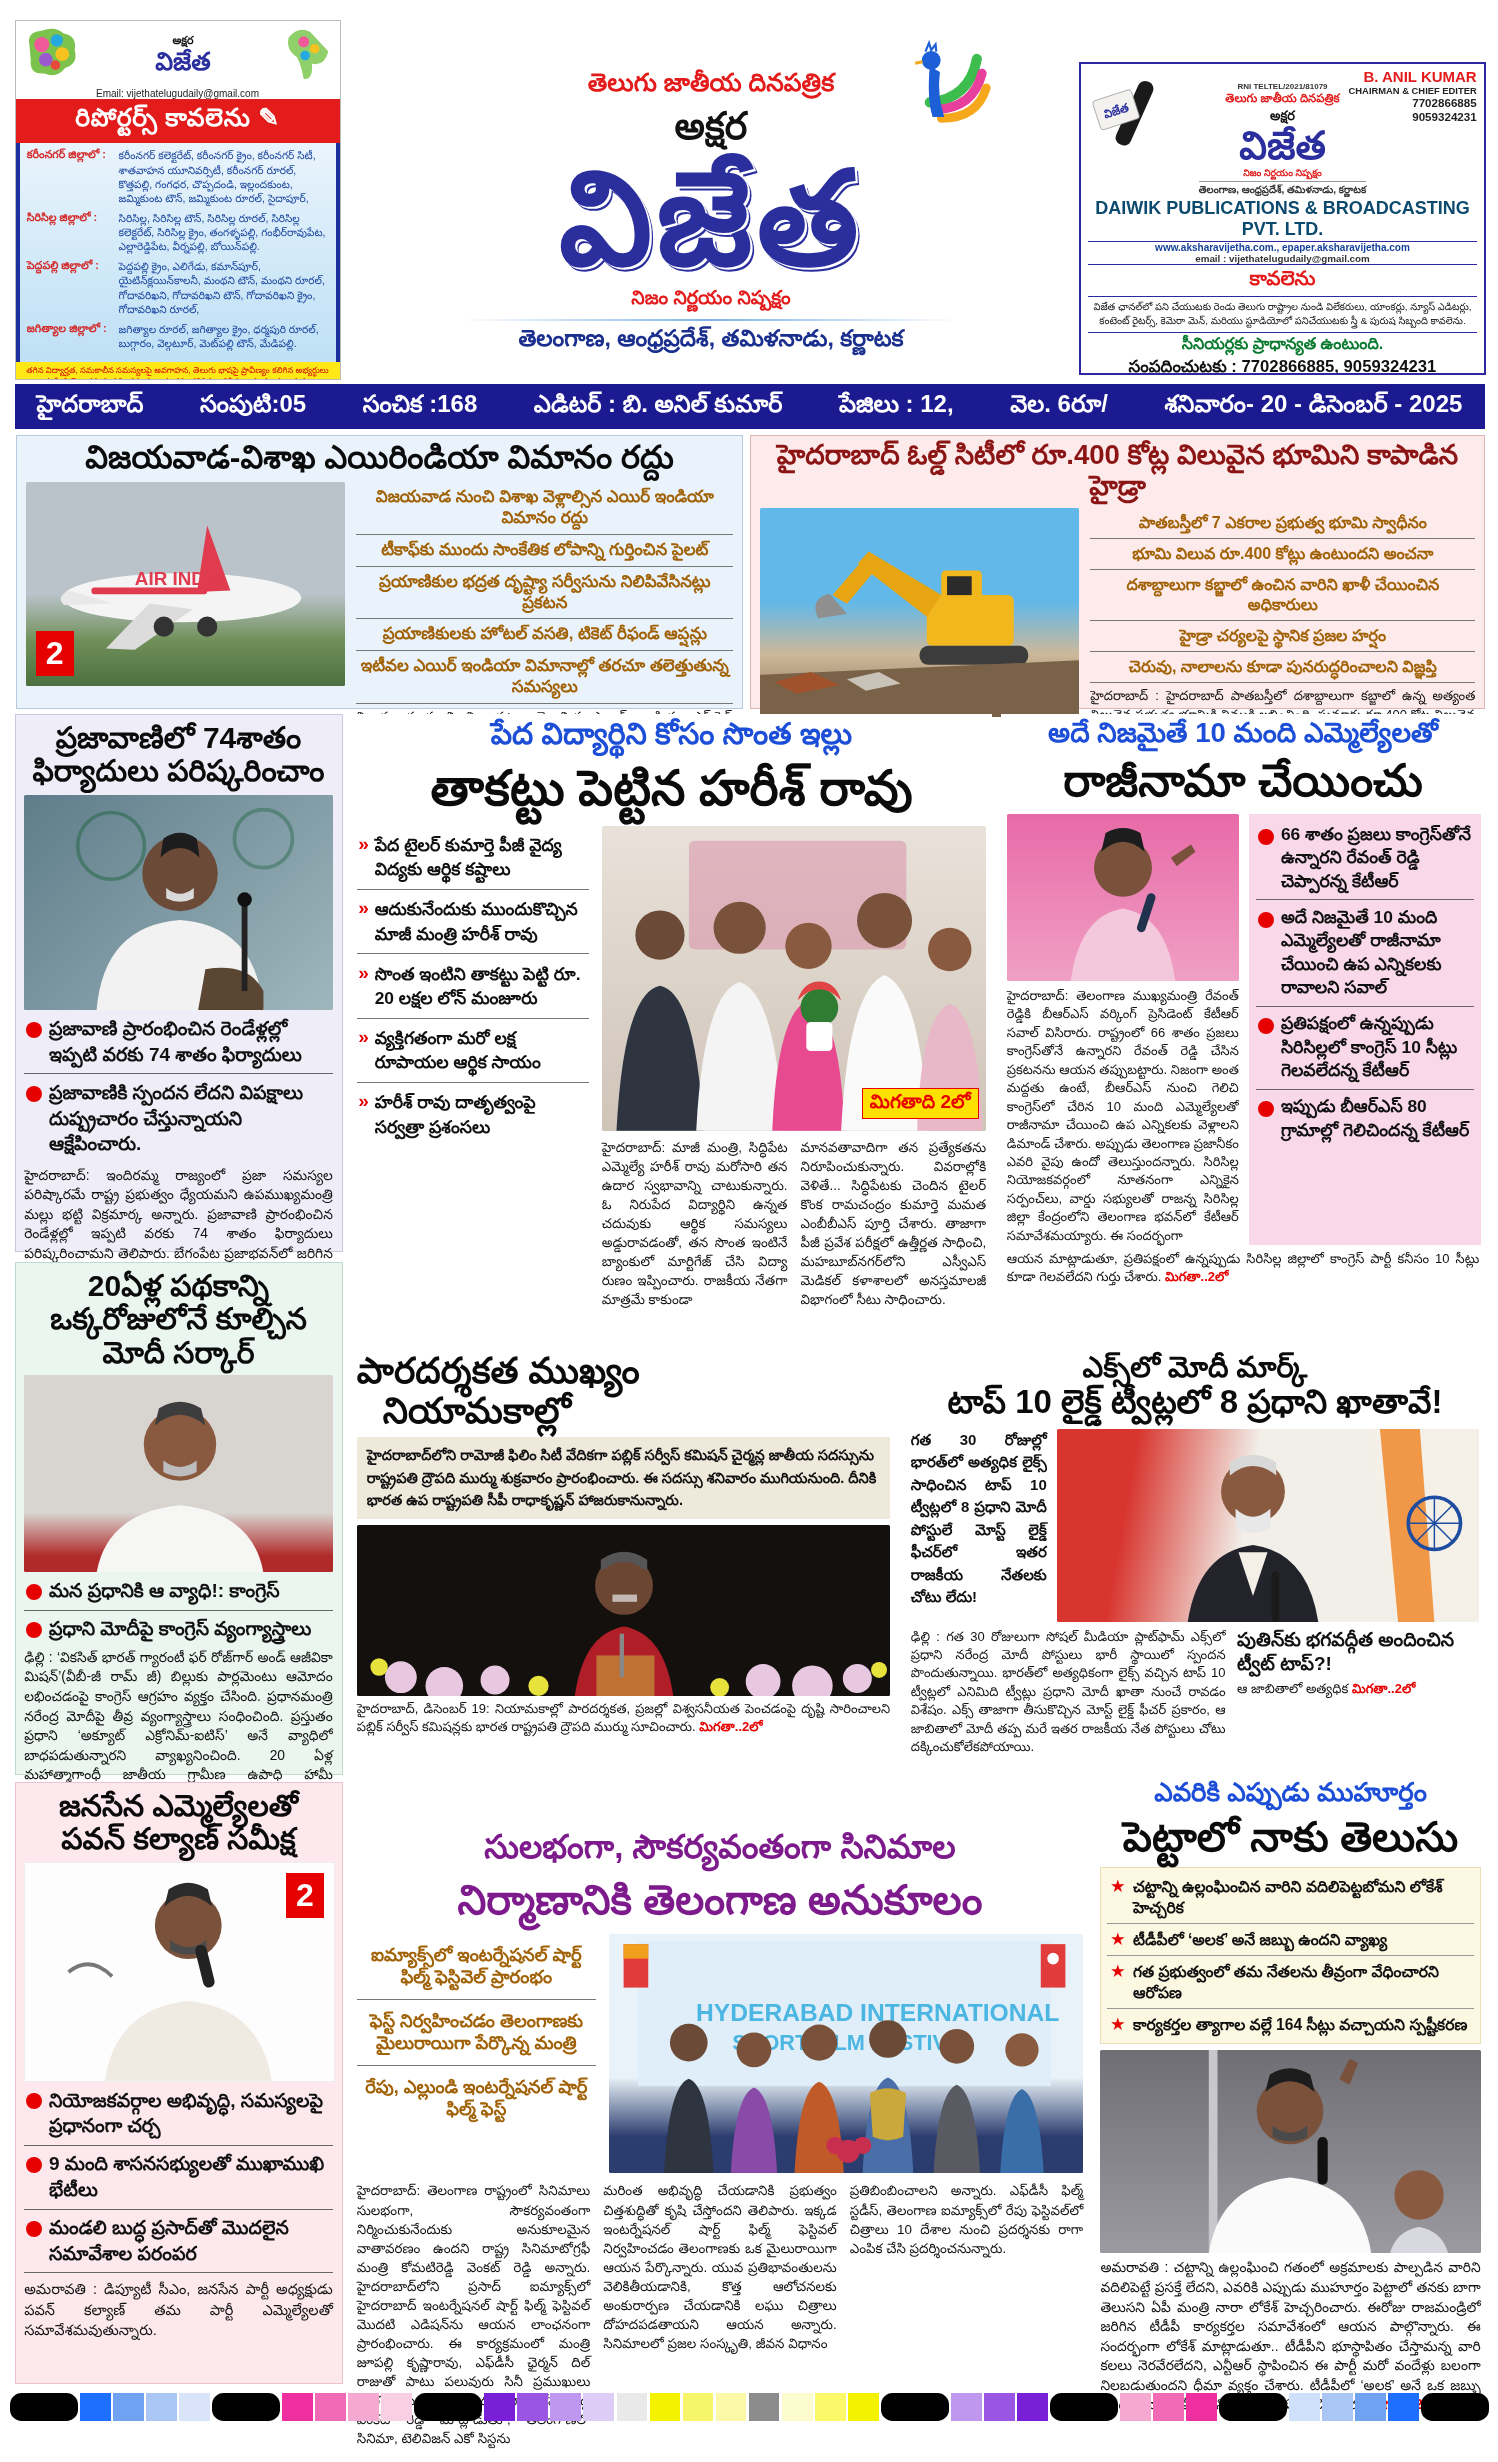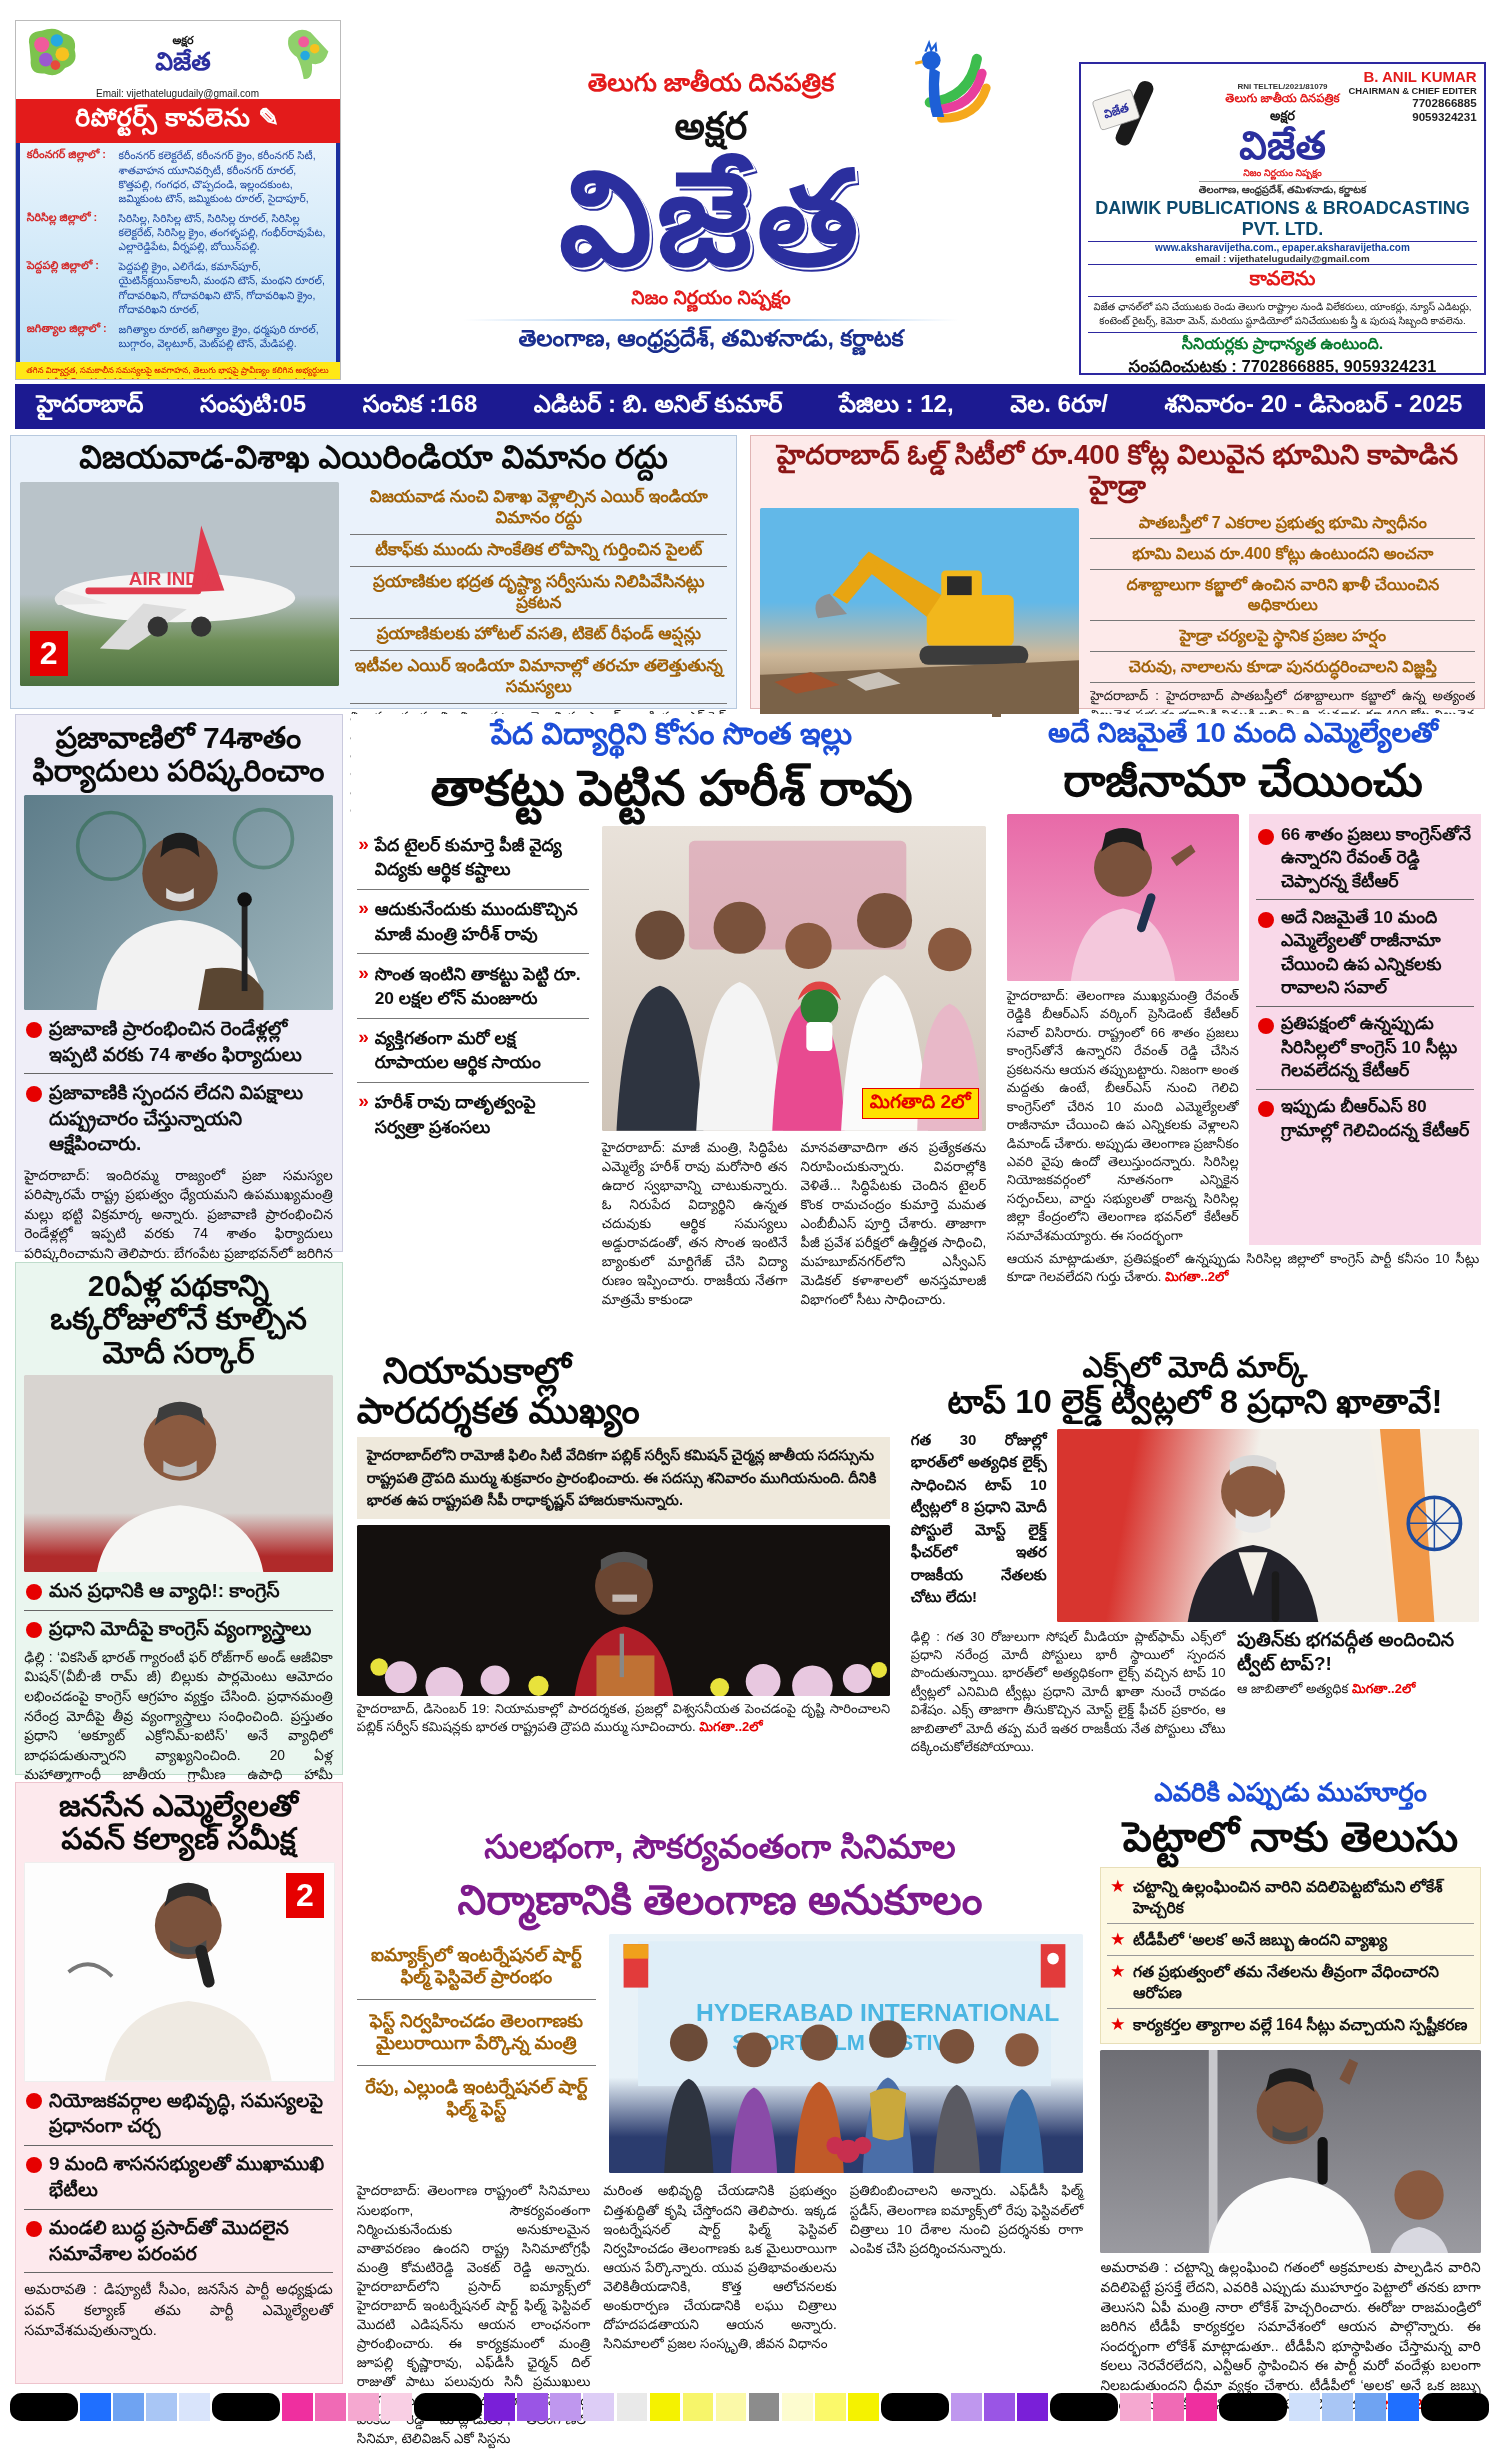--- a/index.html
+++ b/index.html
@@ -67,21 +67,21 @@
   .dotrow{display:flex;gap:7.3px;align-items:flex-start;padding:5.8px 1.5px;border-bottom:1.5px solid #666;}
   .dot{width:16px;height:16px;border-radius:50%;background:#e60000;flex:0 0 auto;margin-top:5.8px;}
   .dottxt{font-size:19px;font-weight:bold;line-height:1.35;}
   .chevrow{display:flex;gap:5.8px;align-items:flex-start;padding:7.3px 1.5px;border-bottom:1.5px solid #777;}
   .chev{color:#e60000;font-size:19px;font-weight:bold;line-height:1.2;flex:0 0 auto;}
   .chevtxt{font-size:17.4px;font-weight:bold;line-height:1.4;}
   .starrow{display:flex;gap:7.3px;align-items:flex-start;padding:5px 2.9px;border-bottom:1.5px solid #999;}
   .star{color:#e60000;font-size:17.4px;flex:0 0 auto;}
   .startxt{font-size:15.6px;font-weight:bold;line-height:1.35;}
   
-  .s-a1{left:10px;top:435px;width:727px;height:274px;background:#eaf2fb;border:1.5px solid #b7c9de;padding:4.4px 8.7px;}
+  .s-a1{left:16px;top:435px;width:727px;height:274px;background:#eaf2fb;border:1.5px solid #b7c9de;padding:4.4px 8.7px;}
   .s-a2{left:750px;top:435px;width:735px;height:274px;background:#fdeaea;border:1.5px solid #e0b4b4;padding:4.4px 8.7px;}
   .s-a3{left:14.5px;top:714px;width:328px;height:538px;background:#efeef8;border:0.7px solid #c9c9dd;padding:5.8px 8.7px;}
   .s-a6{left:14.5px;top:1262px;width:328px;height:513px;background:#eaf6ef;border:0.7px solid #bedccb;padding:5.8px 8.7px;}
   .s-a9{left:14.5px;top:1782px;width:328px;height:602px;background:#fde9ed;border:0.7px solid #eec3cd;padding:5.8px 8.7px;}
   .s-a4{left:351px;top:714px;width:641px;height:622px;background:#fff;padding:2.9px 5.8px;}
   .s-a5{left:1001px;top:714px;width:484px;height:622px;background:#fff;padding:2.9px 5.8px;}
   .s-a7{left:351px;top:1349px;width:545px;height:421px;background:#fff;padding:1.5px 5.8px;}
   .s-a8{left:905px;top:1349px;width:580px;height:419px;background:#fff;padding:1.5px 5.8px;}
   .s-a10{left:351px;top:1826px;width:738px;height:560px;background:#fff;padding:1.5px 5.8px;}
   .s-a11{left:1096px;top:1775px;width:389px;height:611px;background:#fff;padding:1.5px 4.4px;}
@@ -414,22 +414,22 @@
         <span class="dot"></span>
         <span class="dottxt">ప్రధాని మోదీపై కాంగ్రెస్ వ్యంగ్యాస్త్రాలు</span>
       </div>
     <div class="bodytxt" style="font-size:13.8px;">
       <span>ఢిల్లి : ‘వికసిత్ భారత్ గ్యారంటీ ఫర్ రోజ్‌గార్ అండ్ ఆజీవికా మిషన్’(వీబీ-జీ రామ్ జీ) బిల్లుకు పార్లమెంటు ఆమోదం లభించడంపై కాంగ్రెస్ ఆగ్రహం వ్యక్తం చేసింది. ప్రధానమంత్రి నరేంద్ర మోదీపై తీవ్ర వ్యంగ్యాస్త్రాలు సంధించింది. ప్రస్తుతం ప్రధాని ‘అక్యూట్ ఎక్రోనిమ్-ఐటిస్’ అనే వ్యాధిలో బాధపడుతున్నారని వ్యాఖ్యనించింది. 20 ఏళ్ల మహాత్మాగాంధీ జాతీయ గ్రామీణ ఉపాధి హామీ పథకాన్ని(ఎంజీనరేగా) మోదీ ప్రభుత్వం</span>
       <span class="more">మిగతా..2లో</span>
     </div>
   </section>
 
   <section class="abs s-a7">
+    <div class="headline" style="font-size:36px;text-align:left;">పారదర్శకత ముఖ్యం</div>
     <div class="headline" style="font-size:36px;text-align:left;padding-left:26px;">నియామకాల్లో</div>
-    <div class="headline" style="font-size:36px;text-align:left;">పారదర్శకత ముఖ్యం</div>
     <div class="introbox" style="margin-top:5.8px;">హైదరాబాద్‌లోని రామోజీ ఫిలిం సిటీ వేదికగా పబ్లిక్ సర్వీస్ కమిషన్ చైర్మన్ల జాతీయ సదస్సును రాష్ట్రపతి ద్రౌపది ముర్ము శుక్రవారం ప్రారంభించారు. ఈ సదస్సు శనివారం ముగియనుంది. దీనికి భారత ఉప రాష్ట్రపతి సీపీ రాధాకృష్ణన్ హాజరుకానున్నారు.</div>
     <div class="photo" style="width:100%;height:171px;margin-top:5.8px;background:#14100e;">
       <svg width="534" height="171" viewBox="0 0 736 236">
         <circle cx="368" cy="84" r="40" fill="#6b4632"></circle>
         <path d="M336 64 q32 -26 64 0 l0 -16 q-32 -22 -64 0 Z" fill="#555"></path>
         <rect x="352" y="96" width="34" height="10" fill="#e8e8e8" opacity=".7"></rect>
         <path d="M300 236 Q312 150 368 140 Q424 150 436 236 Z" fill="#b01e28"></path>
         <rect x="330" y="180" width="80" height="56" fill="#caa83c" opacity=".6"></rect>
         <rect x="362" y="150" width="6" height="60" fill="#888"></rect>
         <g fill="#e8c8e0">

